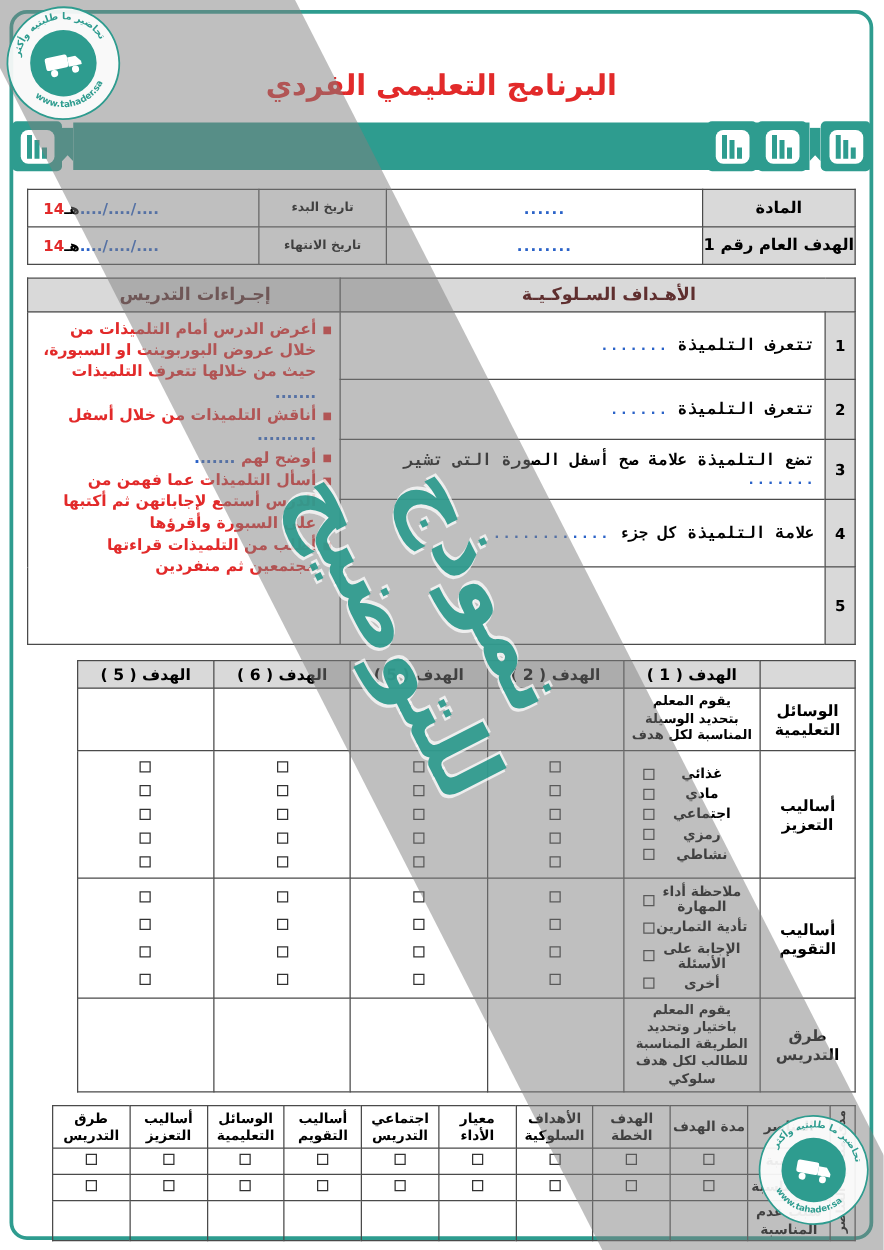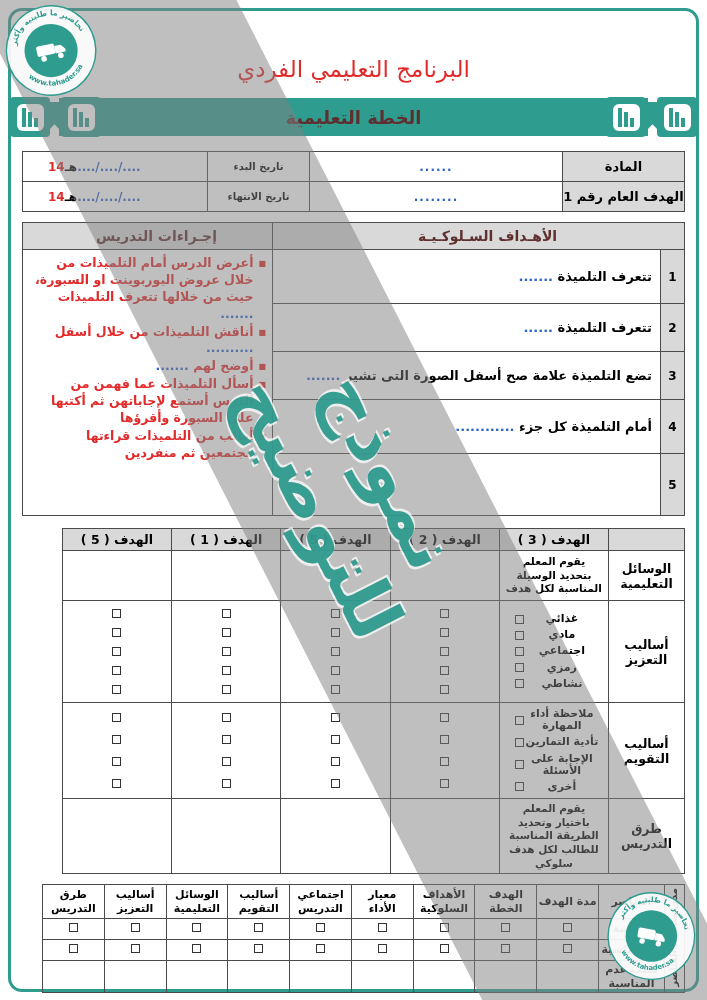--- a/index.html
+++ b/index.html
@@ -6,21 +6,21 @@
   :root{
     --teal:#2E9C8F; --red:#E22A2A; --blue:#2A62C8; --gray:#D9D9D9;
     --maroon:#5F2F2F; --bd:#4a4a4a;
   }
   body{ width:707px; height:1000px; background:#fff;
         font-family:"DejaVu Sans", sans-serif; }
   .page{ position:relative; width:707px; height:1000px; background:#fff; overflow:hidden; }
   .frame{ position:absolute; inset:8px; border:3px solid var(--teal); border-radius:14px; pointer-events:none; z-index:5;}
   .content{ position:absolute; inset:0; padding:0 22px; z-index:10; }
 
-  .title{ margin-top:56px; text-align:center; color:var(--red); font-size:23px; font-weight:normal; }
+  .title{ margin-top:56px; text-align:center; color:var(--red); font-size:23px; font-weight:bold; }
 
   
   .banner-row{ margin-top:15px; display:flex; align-items:center; gap:9px; }
   .logo{ width:40px; height:40px; background:var(--teal); border-radius:4px; flex:0 0 auto;
          display:flex; align-items:center; justify-content:center; position:relative; }
   .logo .chart{ width:27px; height:27px; background:#fff; border-radius:6px;
                 display:flex; align-items:flex-end; justify-content:center; gap:2px; padding:4px 3px; }
   .logo .chart i{ display:block; width:4px; background:var(--teal); }
   .logo .chart i:nth-child(1){ height:9px; } .logo .chart i:nth-child(2){ height:15px; }
   .logo .chart i:nth-child(3){ height:19px; }
@@ -32,30 +32,30 @@
   .banner-title{ flex:1; text-align:center; color:var(--maroon); font-size:18px; font-weight:bold; }
 
   table{ border-collapse:collapse; table-layout:fixed; width:100%; }
   td{ border:1px solid var(--bd); font-size:12px; vertical-align:middle; }
   .lab{ background:var(--gray); font-weight:bold; text-align:center; font-size:13px; }
 
   
   .info{ margin-top:14px; }
   .info td{ height:30px; }
   .info .val{ text-align:center; color:var(--blue); font-weight:bold; letter-spacing:1px; }
-  .info .datec{ text-align:left; padding-left:25px; font-weight:bold;margin-top:48px; }
+  .info .datec{ text-align:left; padding-left:12px; font-weight:bold;margin-top:48px; }
   .info .datec .b{ color:var(--blue);} .info .datec .r{ color:var(--red);}
   .plain{ font-weight:bold; text-align:center; font-size:10px; }
 
   
   .obj-table{ margin-top:10px; }
   .obj-table .head td{ height:27px; background:var(--gray); text-align:center;
                        font-weight:bold; font-size:14px; color:var(--maroon);padding-left:18px; }
   .obj-table .num{ background:var(--gray); text-align:center; font-weight:bold; }
-  .obj-table .obj{ padding:4px 8px; font-weight:bold; font-size:13px; text-align:right; }
+  .obj-table .obj{ padding:4px 8px; font-weight:bold; font-size:13px; text-align:right;font-family:Liberation Mono, monospace; }
   .obj-table .obj .dots{ color:var(--blue); }
   .r1{height:54px;} .r2{height:48px;} .r3{height:48px;} .r4{height:54px;} .r5{height:62px;}
   .proc{ vertical-align:top; padding:5px 6px; }
   .proc-item{ display:flex; gap:5px; color:var(--red); font-weight:bold; font-size:12.5px;
               line-height:1.35; text-align:right; margin-bottom:1px; }
   .proc-item .bullet{ font-size:8px; margin-top:4px; }
   .proc-item .dots{ color:var(--blue); }
 
   
   .goals{ margin-top:12px; width:94%; }
@@ -111,21 +111,20 @@
           </span>
         </span>
       <div class="banner">
         <span class="logo">
             <span class="chart">
               <i></i>
               <i></i>
               <i></i>
             </span>
           </span>
-        <span class="banner-title">الخطة التعليمية</span>
         <span class="logo">
             <span class="chart">
               <i></i>
               <i></i>
               <i></i>
             </span>
           </span>
       </div>
       <span class="logo flag-r outer-r">
           <span class="chart">
@@ -199,45 +198,45 @@
       <tr class="r2">
         <td class="num">2</td>
         <td class="obj"><span>تتعرف التلميذة</span> <span class="dots">......</span></td>
       </tr>
       <tr class="r3">
         <td class="num">3</td>
         <td class="obj"><span>تضع التلميذة علامة صح أسفل الصورة التى تشير</span> <span class="dots">.......</span></td>
       </tr>
       <tr class="r4">
         <td class="num">4</td>
-        <td class="obj"><span>أمام التلميذة كل جزء</span> <span class="dots">............</span></td>
+        <td class="obj"><span>علامة التلميذة كل جزء</span> <span class="dots">............</span></td>
       </tr>
       <tr class="r5">
         <td class="num">5</td>
         <td class="obj"><span></span> <span class="dots"></span></td>
       </tr>
     </tbody>
       </table>
 
     <table class="goals">
       <colgroup>
           <col style="width:76px">
           <col>
           <col>
           <col>
           <col>
           <col>
         </colgroup>
       <tbody>
           <tr class="head">
         <td></td>
-        <td>الهدف ( 3 )</td>
+        <td>الهدف ( 1 )</td>
         <td>الهدف ( 2 )</td>
         <td>الهدف ( 5 )</td>
-        <td>الهدف ( 1 )</td>
+        <td>الهدف ( 6 )</td>
         <td>الهدف ( 5 )</td>
       </tr>
       <tr class="ra">
         <td class="rowlabel">الوسائل التعليمية</td>
         <td class="note">يقوم المعلم بتحديد الوسيلة المناسبة لكل هدف</td>
         <td></td>
             <td></td>
             <td></td>
             <td></td>
       </tr>

